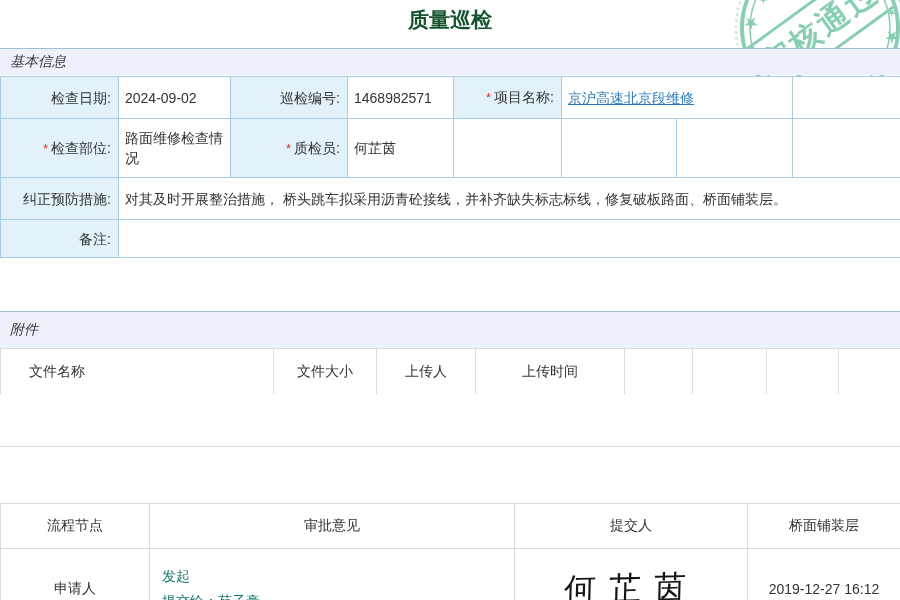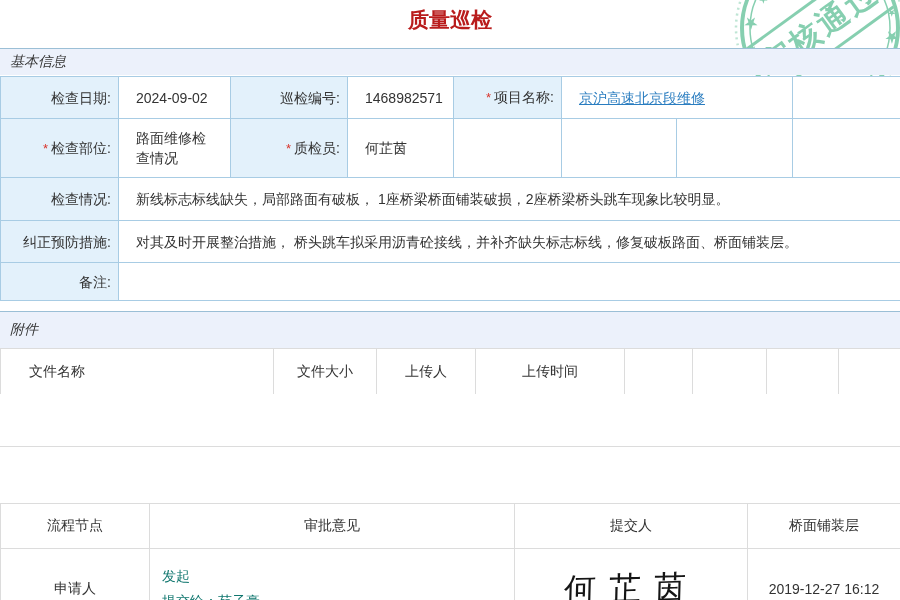--- a/index.html
+++ b/index.html
@@ -5,42 +5,42 @@
   html,body{margin:0;padding:0;}
   body{
     width:900px;height:600px;background:#fff;
     font-family:"Liberation Sans","DejaVu Sans",sans-serif;
     font-size:14px;color:#333;
   }
   #page{position:relative;width:900px;height:600px;overflow:hidden;background:#fff;}
 
   .page-title{
     position:absolute;top:6px;left:0;width:900px;text-align:center;
-    font-size:21px;font-weight:bold;color:#b91c1c;
+    font-size:21px;font-weight:bold;color:#14532d;
   }
 
   .section-bar{
     position:absolute;left:0;width:900px;
     background:#ecf1fb;border-top:1px solid #9bbfd6;
     box-sizing:border-box;
     display:flex;align-items:center;
     padding-left:10px;font-size:14px;color:#333;font-style:italic;
   }
   #bar-basic{top:48px;height:27px;}
   #bar-attachments{top:311px;height:37px;}
   #bar-approval{top:465px;height:32px;}
 
   table{border-collapse:collapse;table-layout:fixed;width:900px;}
   td,th{box-sizing:border-box;overflow:hidden;}
 
   
   #basic-table{position:absolute;top:76px;left:0;}
   #basic-table td{
     border:1px solid #a8cce4;
-    padding:4px 17px;
+    padding:4px 6px;
     font-size:14px;line-height:20px;
     vertical-align:middle;
     background:#fff;
   }
   #basic-table td.label{
     background:#e3f1fb;text-align:right;color:#333;
     padding-right:7px;white-space:nowrap;
   }
   .req{color:#d9342b;margin-right:3px;font-size:13px;}
   a.link{color:#2a7dc0;text-decoration:underline;cursor:pointer;}
@@ -143,24 +143,20 @@
       <td>路面维修检查情况</td>
       <td class="label">
         <span class="req">*</span><span>质检员:</span>
       </td>
       <td>何芷茵</td>
       <td></td>
       <td></td>
       <td></td>
       <td></td>
     </tr>
-    <tr style="height:43px">
-      <td class="label">检查情况:</td>
-      <td colspan="7">新线标志标线缺失，局部路面有破板， 1座桥梁桥面铺装破损，2座桥梁桥头跳车现象比较明显。</td>
-    </tr>
     <tr style="height:42px">
       <td class="label">纠正预防措施:</td>
       <td colspan="7">对其及时开展整治措施， 桥头跳车拟采用沥青砼接线，并补齐缺失标志标线，修复破板路面、桥面铺装层。</td>
     </tr>
     <tr style="height:38px">
       <td class="label">备注:</td>
       <td colspan="7"></td>
     </tr>
   </tbody>
     </table>

